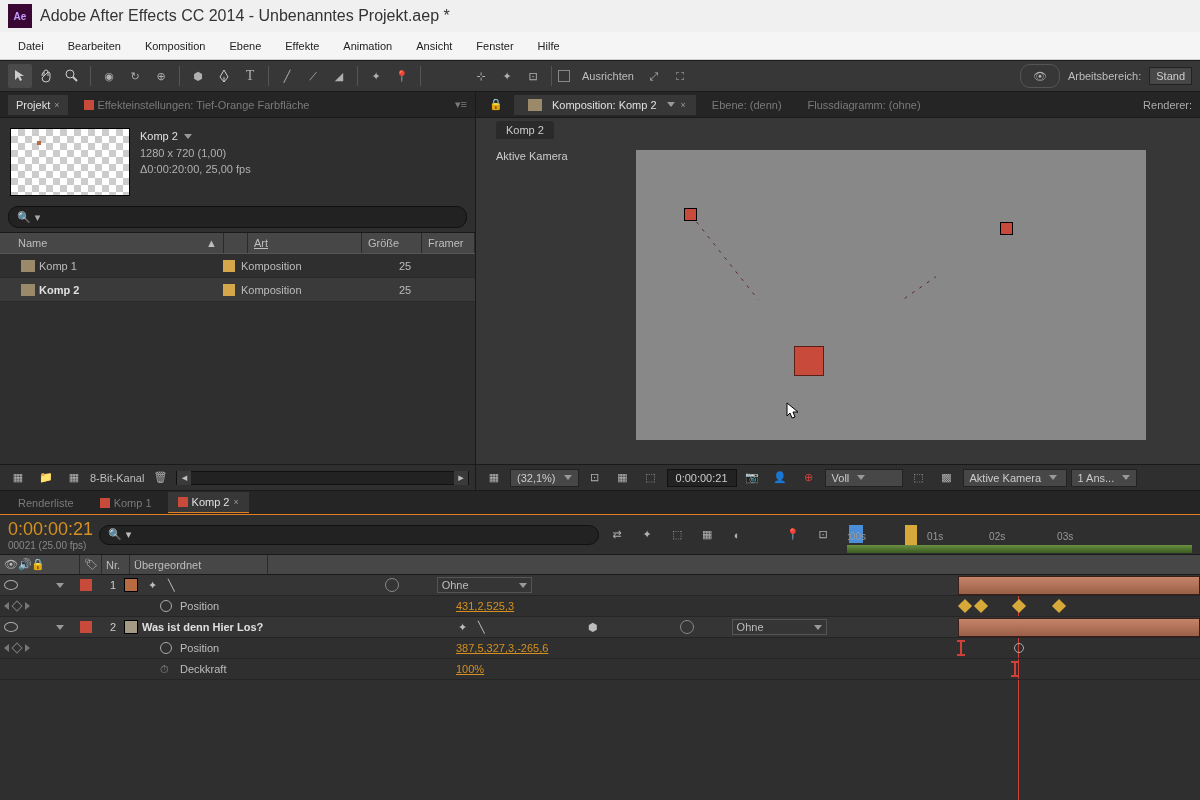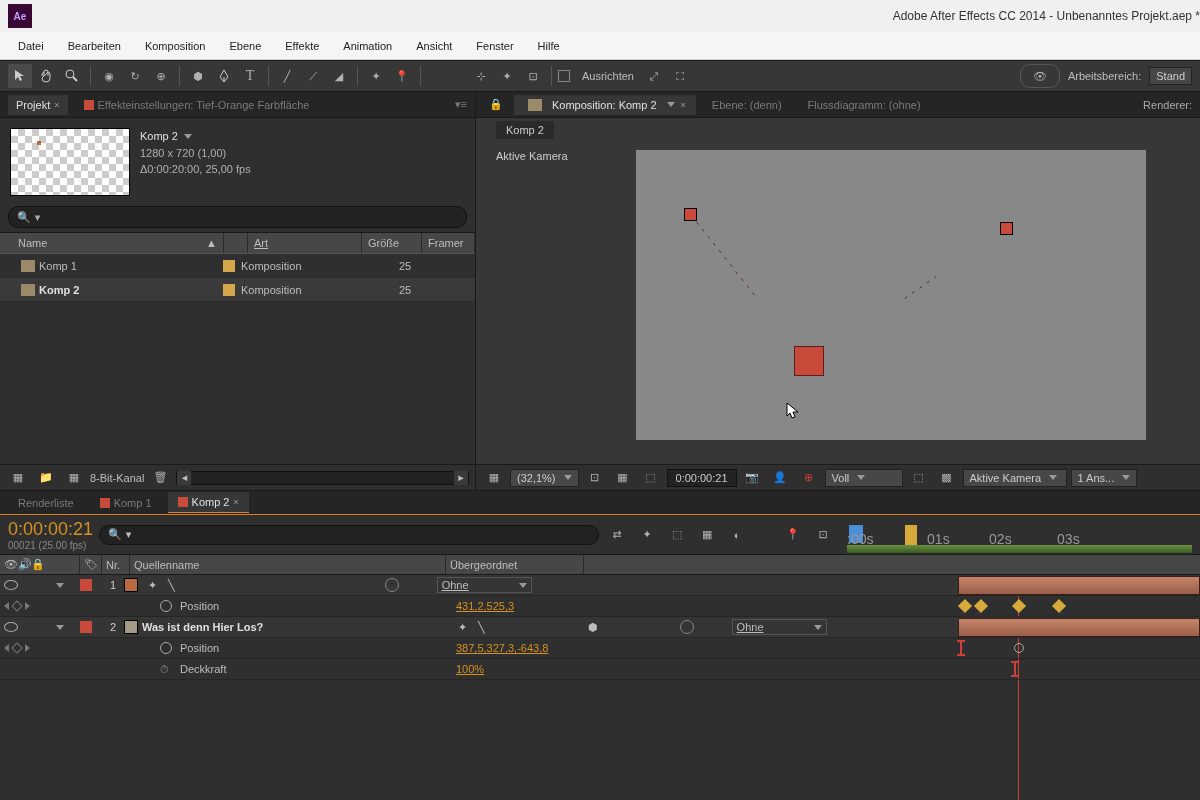--- a/index.html
+++ b/index.html
@@ -1,19 +1,19 @@
 <!DOCTYPE html>
 <html><head>
 <meta charset="utf-8">
 <style>
 * { margin: 0; padding: 0; box-sizing: border-box; font-family: "Segoe UI", Tahoma, sans-serif; font-size: 11px; user-select: none; }
 body { width: 1200px; height: 800px; background: #373737; overflow: hidden; color: #bdbdbd; }
 .titlebar { height: 32px; background: #f0f0f0; display: flex; align-items: center; color: #333; }
 .ae-badge { width: 24px; height: 24px; background: #3a0735; color: #c49bff; font-weight: bold; display: flex; align-items: center; justify-content: center; font-size: 10px; margin: 0 8px; }
-.title-text { flex: 1; text-align: right; font-size: 12px; }
+.title-text { flex: 1; text-align: left; font-size: 16px; }
 .menubar { height: 28px; background: #f5f5f5; display: flex; align-items: center; padding: 0 8px; gap: 4px; color: #222; border-bottom: 1px solid #d0d0d0; }
 .menu-item { padding: 4px 10px; cursor: default; }
 .toolbar { height: 32px; background: #373737; border-top: 1px solid #1a1a1a; border-bottom: 1px solid #1a1a1a; display: flex; align-items: center; padding: 0 8px; gap: 2px; }
 .tool-btn { width: 24px; height: 24px; display: flex; align-items: center; justify-content: center; color: #b0b0b0; cursor: pointer; border-radius: 2px; }
 .tool-btn.active { background: #4a4a4a; }
 .tool-sep { width: 1px; height: 20px; background: #555; margin: 0 4px; }
 .tool-label { color: #bdbdbd; margin: 0 6px; }
 .checkbox { width: 12px; height: 12px; border: 1px solid #888; display: inline-block; margin-right: 4px; }
 .content { display: flex; height: 398px; }
 .left-col { width: 476px; background: #2f2f2f; border-right: 1px solid #1a1a1a; display: flex; flex-direction: column; }
@@ -67,21 +67,21 @@
 .tl-tabs { height: 24px; background: #252525; display: flex; align-items: center; padding-left: 8px; gap: 6px; border-bottom: 1px solid #e08020; }
 .tl-tab { padding: 4px 10px; color: #999; display: flex; align-items: center; gap: 4px; }
 .tl-tab.active { background: #373737; color: #e0e0e0; border-bottom: 1px solid #e08020; }
 .tl-swatch { width: 10px; height: 10px; background: #c74a3a; }
 .tl-header { height: 40px; display: flex; align-items: center; padding: 0 8px; gap: 6px; border-bottom: 1px solid #1a1a1a; }
 .tl-time { color: #d49020; font-size: 18px; font-weight: 400; }
 .tl-fps { color: #888; font-size: 10px; }
 .tl-search { flex: 0 0 500px; height: 20px; background: #222; border: 1px solid #111; border-radius: 10px; display: flex; align-items: center; padding: 0 8px; gap: 4px; }
 .tl-icons { display: flex; gap: 6px; margin-left: auto; }
 .ruler { position: relative; flex: 1; height: 100%; }
-.ruler-tick { position: absolute; top: 16px; color: #999; font-size: 14px; }
+.ruler-tick { position: absolute; top: 16px; color: #999; font-size: 10px; }
 .time-marker { position: absolute; top: 10px; width: 14px; height: 18px; background: #4a8dd8; }
 .playhead { position: absolute; top: 10px; width: 12px; height: 20px; background: #d6a93a; }
 
 .tl-columns { height: 20px; background: #474747; display: flex; align-items: center; border-bottom: 1px solid #1a1a1a; font-size: 10px; }
 .tlc { padding: 0 4px; border-right: 1px solid #2a2a2a; height: 100%; display: flex; align-items: center; }
 .tlc-eye { width: 80px; } .tlc-tag { width: 22px; } .tlc-nr { width: 28px; } .tlc-name { width: 316px; } .tlc-sw { width: 280px; } .tlc-parent { width: 138px; }
 .tl-track-area { flex: 1; position: relative; }
 .track-row { height: 21px; display: flex; align-items: center; border-bottom: 1px solid #252525; position: relative; }
 .track-row.layer { background: #353535; }
 .eye-col { width: 80px; display: flex; align-items: center; gap: 4px; padding-left: 4px; }
@@ -91,21 +91,21 @@
 .layer-num { width: 20px; text-align: right; margin-right: 8px; color: #ccc; }
 .layer-name-box { width: 310px; height: 16px; border: 1px solid #666; padding: 0 4px; display: flex; align-items: center; background: #2a2a2a; }
 .layer-thumb { width: 14px; height: 14px; background: #b86a42; border: 1px solid #000; margin-right: 4px; }
 .prop-name { padding-left: 28px; color: #bdbdbd; }
 .prop-arrows { width: 50px; display: flex; gap: 2px; padding-left: 4px; }
 .prop-arr { width: 0; height: 0; border-top: 4px solid transparent; border-bottom: 4px solid transparent; }
 .prop-arr.l { border-right: 5px solid #777; } .prop-arr.r { border-left: 5px solid #777; }
 .prop-diamond { width: 8px; height: 8px; transform: rotate(45deg); border: 1px solid #777; margin: 0 2px; }
 .stopwatch { width: 12px; height: 12px; border: 1px solid #aaa; border-radius: 50%; margin-right: 4px; }
 .prop-value { width: 280px; color: #d49020; text-decoration: underline; }
-.parent-dd { width: 95px; height: 16px; border: 1px solid #555; padding: 0 4px; display: flex; align-items: center; justify-content: space-between; margin-left: 38px; text-decoration: underline; }
+.parent-dd { width: 95px; height: 16px; border: 1px solid #555; padding: 0 4px; display: flex; align-items: center; justify-content: space-between; margin-left: 38px; }
 .spiral { width: 14px; height: 14px; border: 1px solid #888; border-radius: 50%; margin-left: 4px; }
 
 .track-right { position: absolute; left: 948px; right: 0; top: 0; height: 100%; }
 .layer-bar { position: absolute; height: 19px; }
 .bar1 { top: 1px; left: 10px; right: 0; background: linear-gradient(#c5856a, #9a5f48); border: 1px solid #3a1f18; }
 .kf-diamond { position: absolute; width: 10px; height: 10px; background: #d6a93a; transform: rotate(45deg); top: 5px; }
 .kf-circle { position: absolute; width: 10px; height: 10px; border: 1px solid #aaa; border-radius: 50%; top: 5px; }
 .ibeam { position: absolute; width: 2px; height: 16px; background: #d04038; }
 .ibeam:before, .ibeam:after { content: ''; position: absolute; width: 8px; height: 2px; background: #d04038; left: -3px; }
 .ibeam:before { top: 0; } .ibeam:after { bottom: 0; }
@@ -364,21 +364,20 @@
       <span class="ruler-tick" style="left:86px">01s</span>
       <span class="ruler-tick" style="left:148px">02s</span>
       <span class="ruler-tick" style="left:216px">03s</span>
       <div style="position:absolute;top:30px;left:6px;right:0;height:8px;background:linear-gradient(#6a9040,#3a5a20)"></div>
     </div>
   </div>
   <div class="tl-columns">
     <div class="tlc tlc-eye"><span>👁</span>🔊🔒</div>
     <div class="tlc tlc-tag">🏷</div>
     <div class="tlc tlc-nr">Nr.</div>
-    <div class="tlc tlc-name">Quellenname</div>
     <div class="tlc tlc-parent">Übergeordnet</div>
   </div>
   <div class="tl-track-area">
     <div class="playhead-line"></div>
 
     <div class="track-row layer">
       <div class="eye-col">
           <span class="eye-ic"></span>
           <span style="width:30px"></span>
           <span class="tri-down"></span>
@@ -443,21 +442,21 @@
 
     <div class="track-row">
       <div class="prop-arrows">
           <span class="prop-arr l"></span>
           <span class="prop-diamond"></span>
           <span class="prop-arr r"></span>
         </div>
       <div style="width:110px"></div>
       <span class="stopwatch"></span>
       <span class="prop-name" style="padding-left:4px;width:280px">Position</span>
-      <span class="prop-value">387,5,327,3,-643,8</span>
+      <span class="prop-value">387,5,327,3,-265,6</span>
     </div>
     <div class="track-right" style="top:63px">
       <span class="ibeam" style="left:12px;top:2px"></span>
       <span class="kf-circle" style="left:66px"></span>
     </div>
 
     <div class="track-row">
       <div class="prop-arrows"></div>
       <div style="width:110px"></div>
       <span style="width:16px;color:#888">⏱</span>

